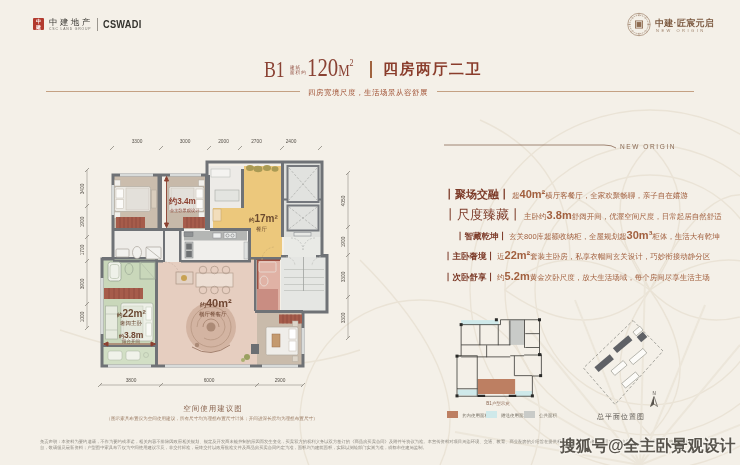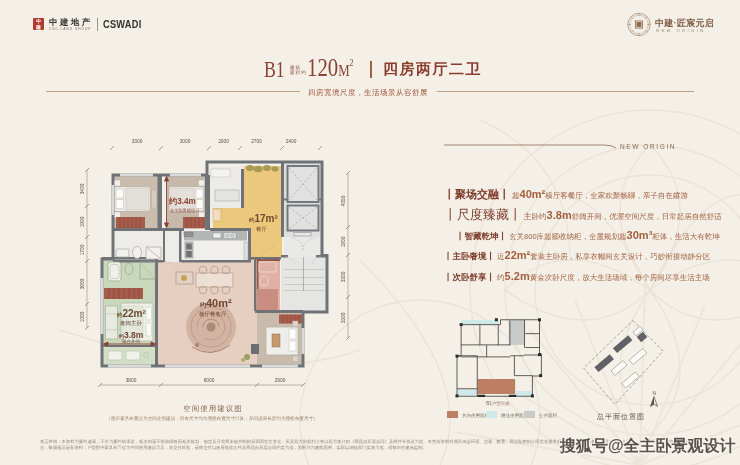--- a/index.html
+++ b/index.html
@@ -31,21 +31,21 @@
         <path d="M640,465 L740,345"></path>
         <path d="M640,465 L495,380"></path>
     <path d="M640,465 L740,425"></path>
         <path d="M640,465 L455,432"></path>
   </g>
 </svg>
 
 <div class="abs" style="left:33px;top:18px;width:11px;height:12px;background:#b23a2e;border-radius:1px;color:#fff;font-size:5px;line-height:6px;text-align:center;font-weight:bold">中<br>建</div>
 
 <div class="abs" style="left:49px;top:18px;width:60px">
-  <div style="font-size:8.5px;line-height:8px;letter-spacing:2.4px;color:#3a3833;font-weight:bold;white-space:nowrap">中建地产</div>
+  <div style="font-size:8.5px;line-height:8px;letter-spacing:2.4px;color:#3a3833;font-weight:normal;white-space:nowrap">中建地产</div>
   <div style="font-size:3.4px;letter-spacing:0.85px;color:#6d6a63;margin-top:0.5px;white-space:nowrap">CSC LAND GROUP</div>
 </div>
 
 <div class="abs" style="left:97px;top:18px;width:1px;height:13px;background:#9a968e"></div>
 
 <div class="abs" style="left:103px;top:18px;font-size:10.5px;font-weight:bold;color:#33322d;letter-spacing:0.3px;transform:scaleX(0.88);transform-origin:left">CSWADI</div>
 
 <svg class="abs" style="left:626px;top:11px" width="26" height="27" viewBox="0 0 26 27">
   <g stroke="#8d6b50" fill="none" stroke-width="0.6">
     <circle cx="13" cy="13.5" r="11.2"></circle>

